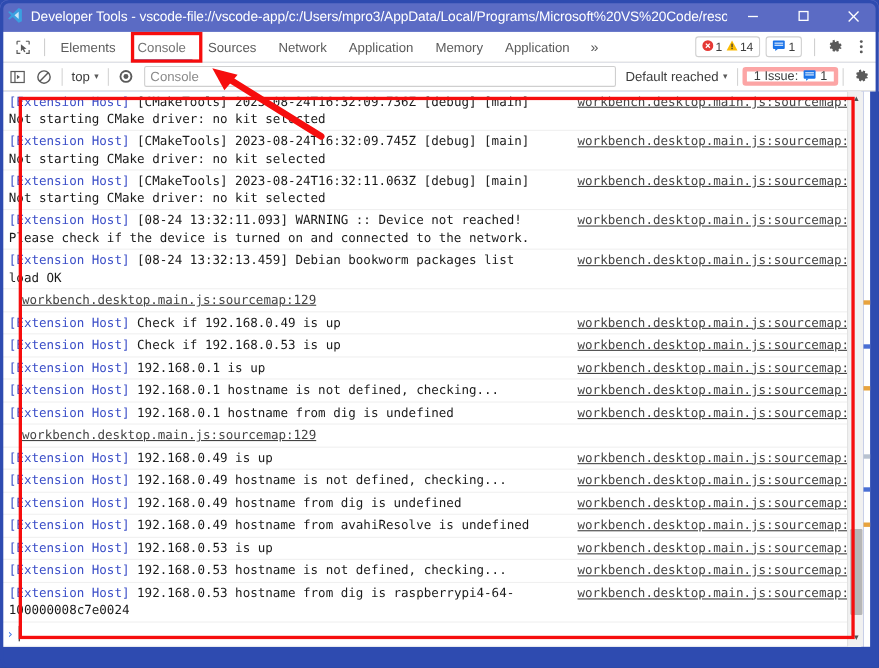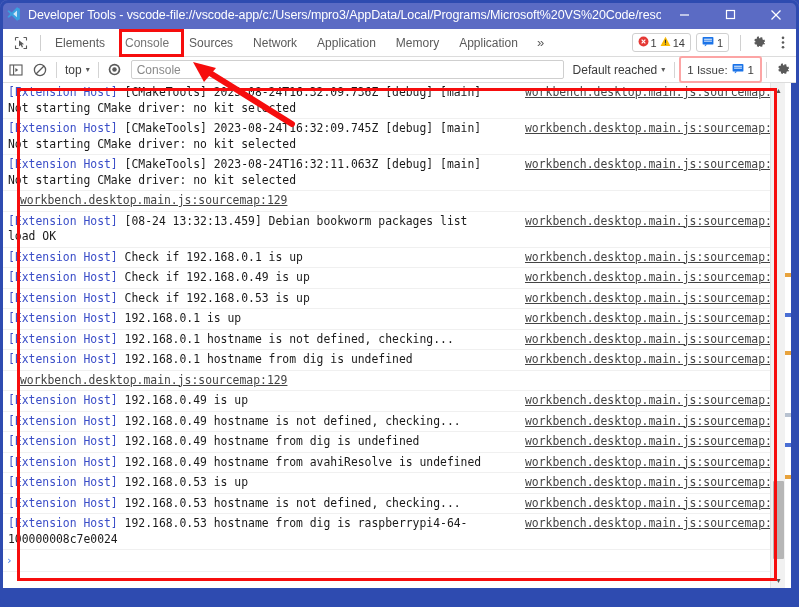--- a/index.html
+++ b/index.html
@@ -162,23 +162,23 @@
   }
   .filter-box .ph { font-size: 12px; color: #8a8a8a; }
   .levels {
     display: flex; align-items: center; gap: 4px;
     font-size: 12px; color: #3c3c3c;
     padding: 0 5px; height: 20px;
     white-space: nowrap;
   }
   .issues {
     display: flex; align-items: center; gap: 4px;
-    border: 2px solid #fca5a5;
+    border: 4px solid #fca5a5;
     border-radius: 3px;
-    height: 27px;
+    height: 17px;
     padding: 0 6px;
     font-size: 11.5px;
     color: #3c3c3c;
     white-space: nowrap;
     text-align: right;
   }
 
   
   .console-body {
     position: absolute;
@@ -476,29 +476,30 @@
           <div class="msg-text"><span class="prefix">[Extension Host]</span> [CMakeTools] 2023-08-24T16:32:09.745Z [debug] [main]
 Not starting CMake driver: no kit selected</div>
           <a class="msg-src">workbench.desktop.main.js:sourcemap:129</a>
         </div>
         <div class="msg">
           <div class="msg-text"><span class="prefix">[Extension Host]</span> [CMakeTools] 2023-08-24T16:32:11.063Z [debug] [main]
 Not starting CMake driver: no kit selected</div>
           <a class="msg-src">workbench.desktop.main.js:sourcemap:129</a>
         </div>
         <div class="msg">
+          <div class="msg-text"><span class="prefix">[Extension Host]</span> [08-24 13:32:11.093] WARNING :: Device not reached!
+Please check if the device is turned on and connected to the network.</div>
           <a class="msg-src">workbench.desktop.main.js:sourcemap:129</a>
         </div>
         <div class="msg">
           <div class="msg-text"><span class="prefix">[Extension Host]</span> [08-24 13:32:13.459] Debian bookworm packages list
 load OK</div>
           <a class="msg-src">workbench.desktop.main.js:sourcemap:129</a>
         </div>
         <div class="msg">
-          <div class="msg-text"><span class="prefix">[Extension Host]</span> Check if 192.168.0.1 is up</div>
           <a class="msg-src">workbench.desktop.main.js:sourcemap:129</a>
         </div>
         <div class="msg">
           <div class="msg-text"><span class="prefix">[Extension Host]</span> Check if 192.168.0.49 is up</div>
           <a class="msg-src">workbench.desktop.main.js:sourcemap:129</a>
         </div>
         <div class="msg">
           <div class="msg-text"><span class="prefix">[Extension Host]</span> Check if 192.168.0.53 is up</div>
           <a class="msg-src">workbench.desktop.main.js:sourcemap:129</a>
         </div>

